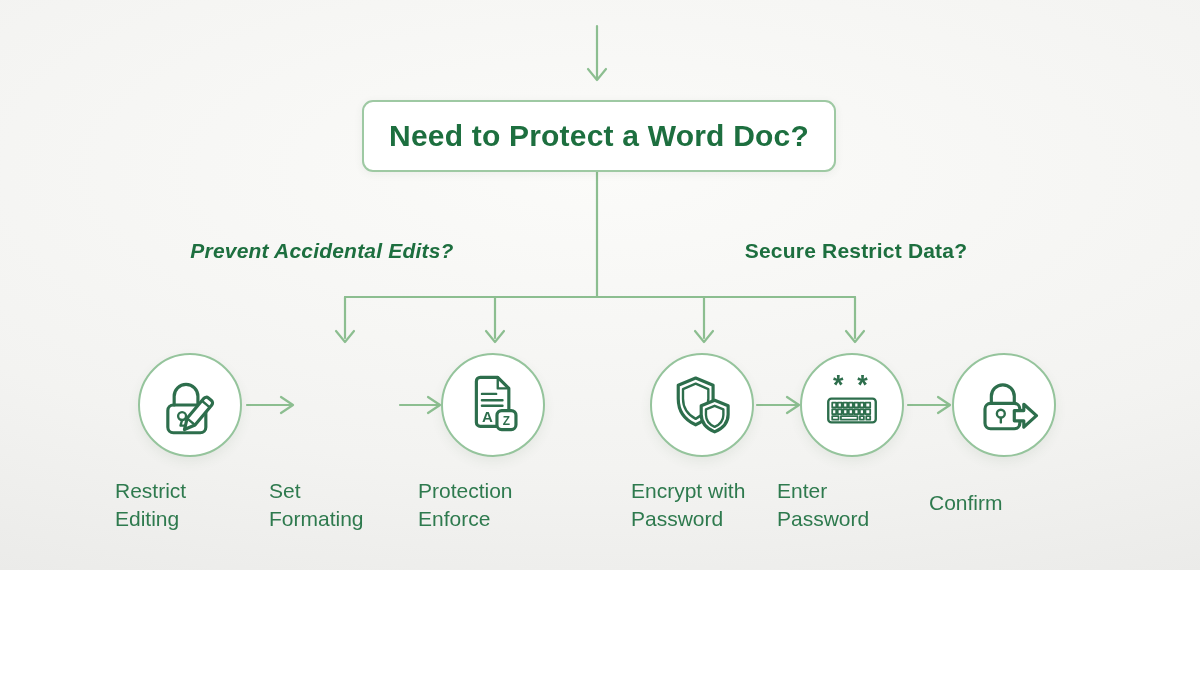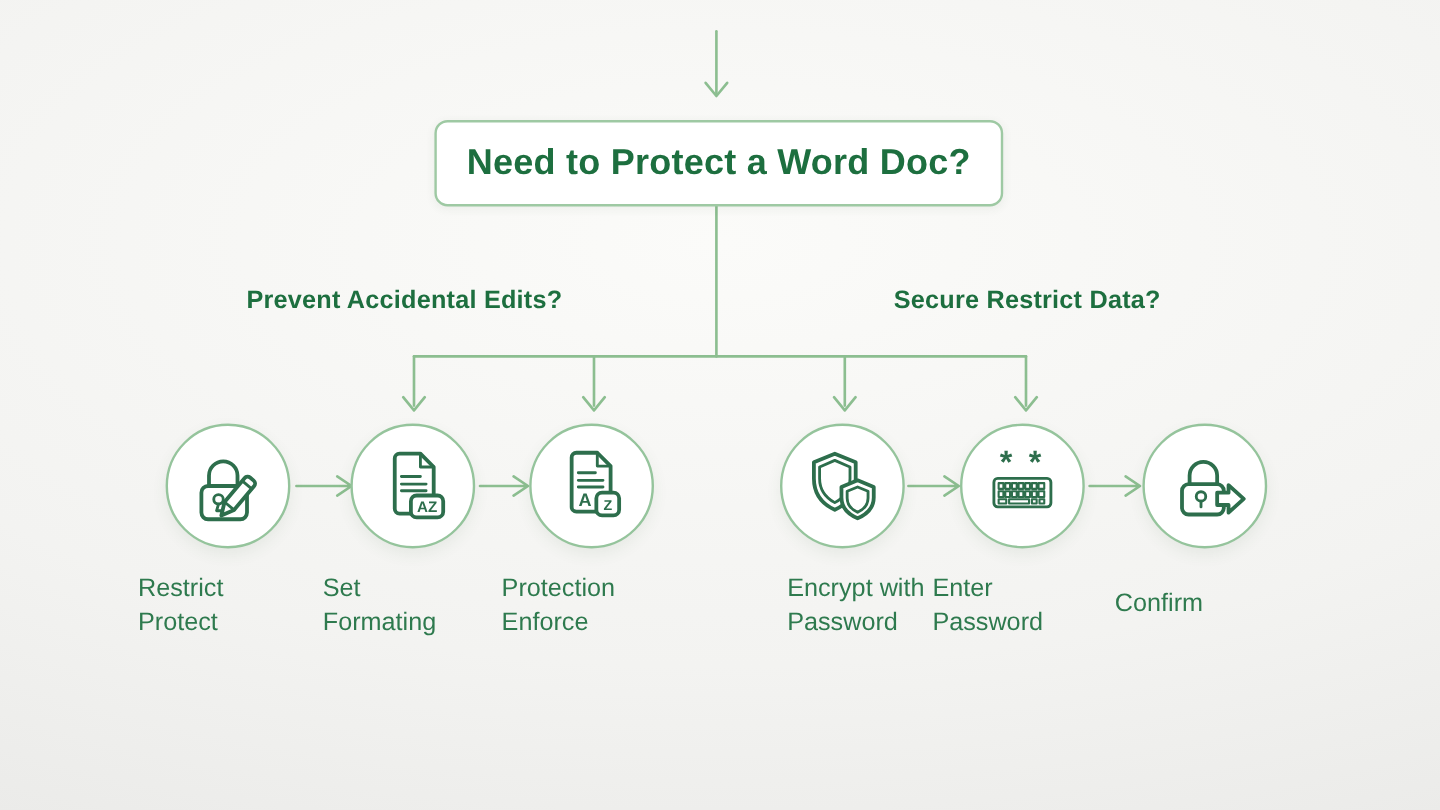--- a/index.html
+++ b/index.html
@@ -1,18 +1,18 @@
 <!DOCTYPE html>
 <html><head>
 <meta charset="utf-8">
 <style>
   html,body{margin:0;padding:0;}
   .stage{
     position:relative;
-    width:1200px;height:675px;
+    width:1200px;height:570px;
     overflow:hidden;
     background:radial-gradient(120% 95% at 50% 30%, #fbfbf9 0%, #f3f3f1 55%, #e7e7e5 100%);
     font-family:"Liberation Sans", sans-serif;
     -webkit-font-smoothing:antialiased;
   }
   svg{display:block;}
   .connectors{position:absolute;inset:0;pointer-events:none;}
 
   .title-box{
     position:absolute;left:362px;top:100px;width:470px;height:68px;
@@ -21,21 +21,21 @@
     display:flex;align-items:center;justify-content:center;
   }
   .title-box span{
     color:#1d6f3f;font-size:30px;font-weight:700;letter-spacing:.2px;
   }
 
   .branch-label{
     position:absolute;top:239px;width:340px;text-align:center;
     color:#1d6f3f;font-size:21px;font-weight:700;letter-spacing:.2px;
   }
-  .branch-left{left:167px;}
+  .branch-left{left:152px;font-style:italic;}
   .branch-right{left:686px;}
 
   .node{
     position:absolute;top:353px;width:104px;height:104px;border-radius:50%;
     background:#ffffff;border:2px solid #95c49c;
     box-shadow:0 5px 12px rgba(70,100,70,0.08);
     display:flex;align-items:center;justify-content:center;box-sizing:border-box;
   }
   .node svg{width:76px;height:76px;}
 
@@ -93,32 +93,23 @@
       <path class="ic w3" d="M38,67 L36,74 H41"></path>
       <g transform="translate(41,79) rotate(-50)">
         <path class="ic w4 fillw" d="M0,0 L13,-6.5 H46 a4,4 0 0 1 4,4 V2.5 a4,4 0 0 1 -4,4 H13 Z"></path>
         <path class="ic w3" d="M13,-6.5 V6.5"></path>
         <path class="ic w3" d="M42,-6.5 V6.5"></path>
       </g>
     </svg>
   </div>
   <div class="step-label" style="left:115px;">
     <div>Restrict</div>
-    <div>Protect</div>
+    <div>Editing</div>
   </div>
 
-  <div class="node" style="left:292px;">
-    <svg viewBox="0 0 96 96">
-      <path class="ic w4" d="M34,14 H56 L70,28 V72 a5,5 0 0 1 -5,5 H34 a5,5 0 0 1 -5,-5 V19 a5,5 0 0 1 5,-5 Z"></path>
-      <path class="ic w3" d="M56,14 V28 H70"></path>
-      <path class="ic w3" d="M36,38 H56 M36,46 H62 M36,53 H62"></path>
-      <rect class="ic w4 fillw" x="46" y="58" width="34" height="23" rx="6"></rect>
-      <text class="glyph" x="63" y="75" font-size="16" text-anchor="middle">AZ</text>
-    </svg>
-  </div>
   <div class="step-label" style="left:269px;">
     <div>Set</div>
     <div>Formating</div>
   </div>
 
   <div class="node" style="left:441px;">
     <svg viewBox="0 0 96 96">
       <path class="ic w4" d="M32,13 H54 L68,27 V70 a5,5 0 0 1 -5,5 H32 a5,5 0 0 1 -5,-5 V18 a5,5 0 0 1 5,-5 Z"></path>
       <path class="ic w3" d="M54,13 V27 H68"></path>
       <path class="ic w3" d="M34,34 H52 M34,42 H60 M34,49 H60"></path>
@@ -133,21 +124,21 @@
   </div>
 
   <div class="node" style="left:650px;">
     <svg viewBox="0 0 96 96">
       <path class="ic w4" d="M40,14 L62,23 V40 C62,56 53,67 40,73 C27,67 18,56 18,40 V23 Z"></path>
       <path class="ic w3" d="M40,21 L56,28 V40 C56,52 49,60.5 40,65.5 C31,60.5 24,52 24,40 V28 Z"></path>
       <path class="ic w4 fillw" d="M64,42 L81,49 V60 C81,70 74.5,77.5 64,82 C53.5,77.5 47,70 47,60 V49 Z"></path>
       <path class="ic w3" d="M64,49 L75,53.5 V60.5 C75,67.5 70.5,72.5 64,75.7 C57.5,72.5 53,67.5 53,60.5 V53.5 Z"></path>
     </svg>
   </div>
-  <div class="step-label" style="left:656px;">
+  <div class="step-label" style="left:631px;">
     <div>Encrypt with</div>
     <div>Password</div>
   </div>
 
   <div class="node" style="left:800px;">
     <svg viewBox="0 0 96 96">
       <text class="glyph" x="48" y="34" font-size="34" text-anchor="middle" letter-spacing="4">* *</text>
       <rect class="ic w3" x="18" y="40" width="60" height="30" rx="4"></rect>
       <path class="ic w2" d="M23,45h5v6h-5z M30,45h5v6h-5z M37,45h5v6h-5z M44,45h5v6h-5z M51,45h5v6h-5z M58,45h5v6h-5z M65,45h6v6h-6z
                              M23,53.5h5v6h-5z M30,53.5h5v6h-5z M37,53.5h5v6h-5z M44,53.5h5v6h-5z M51,53.5h5v6h-5z M58,53.5h5v6h-5z M65,53.5h6v6h-6z

